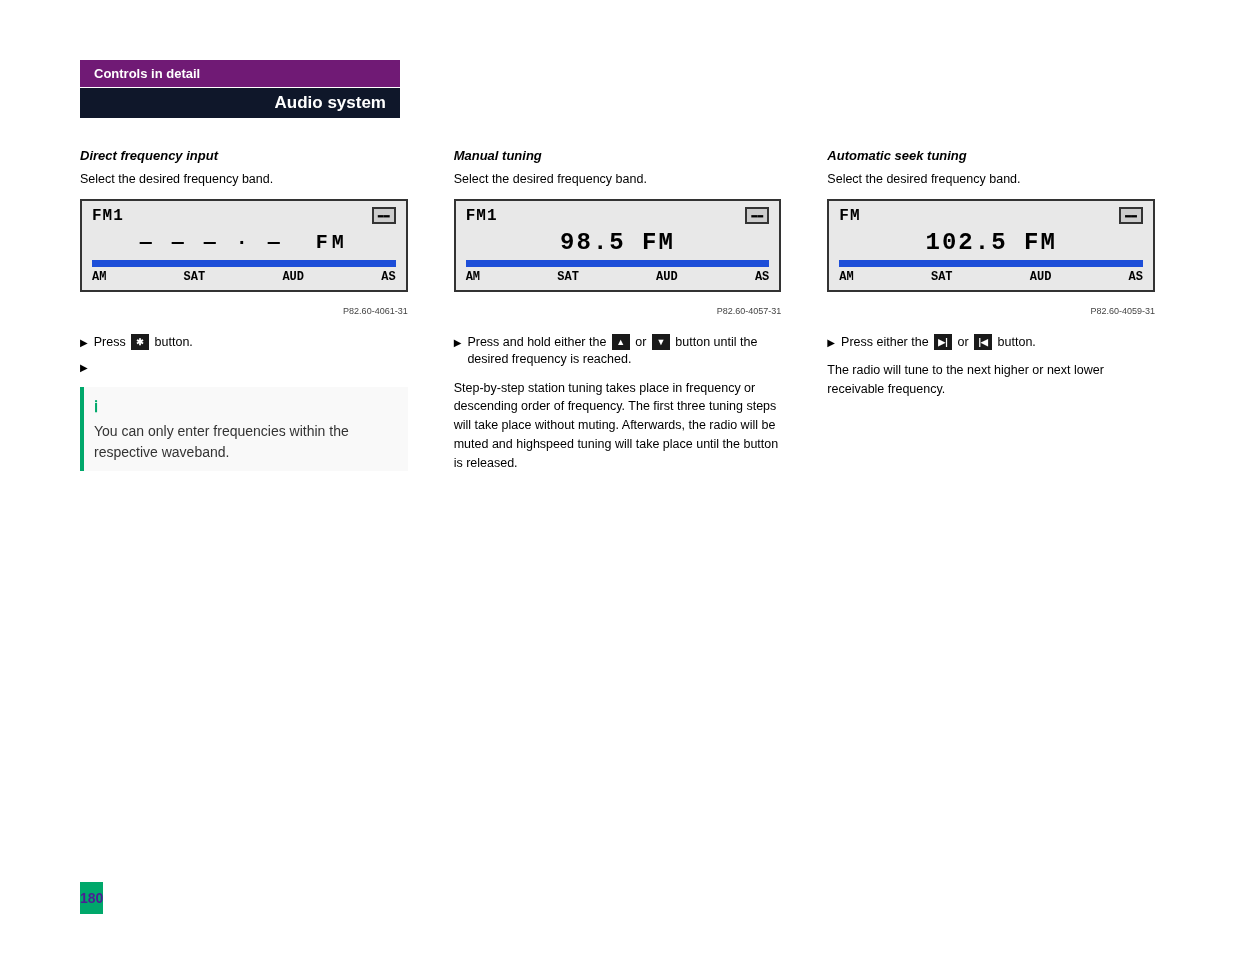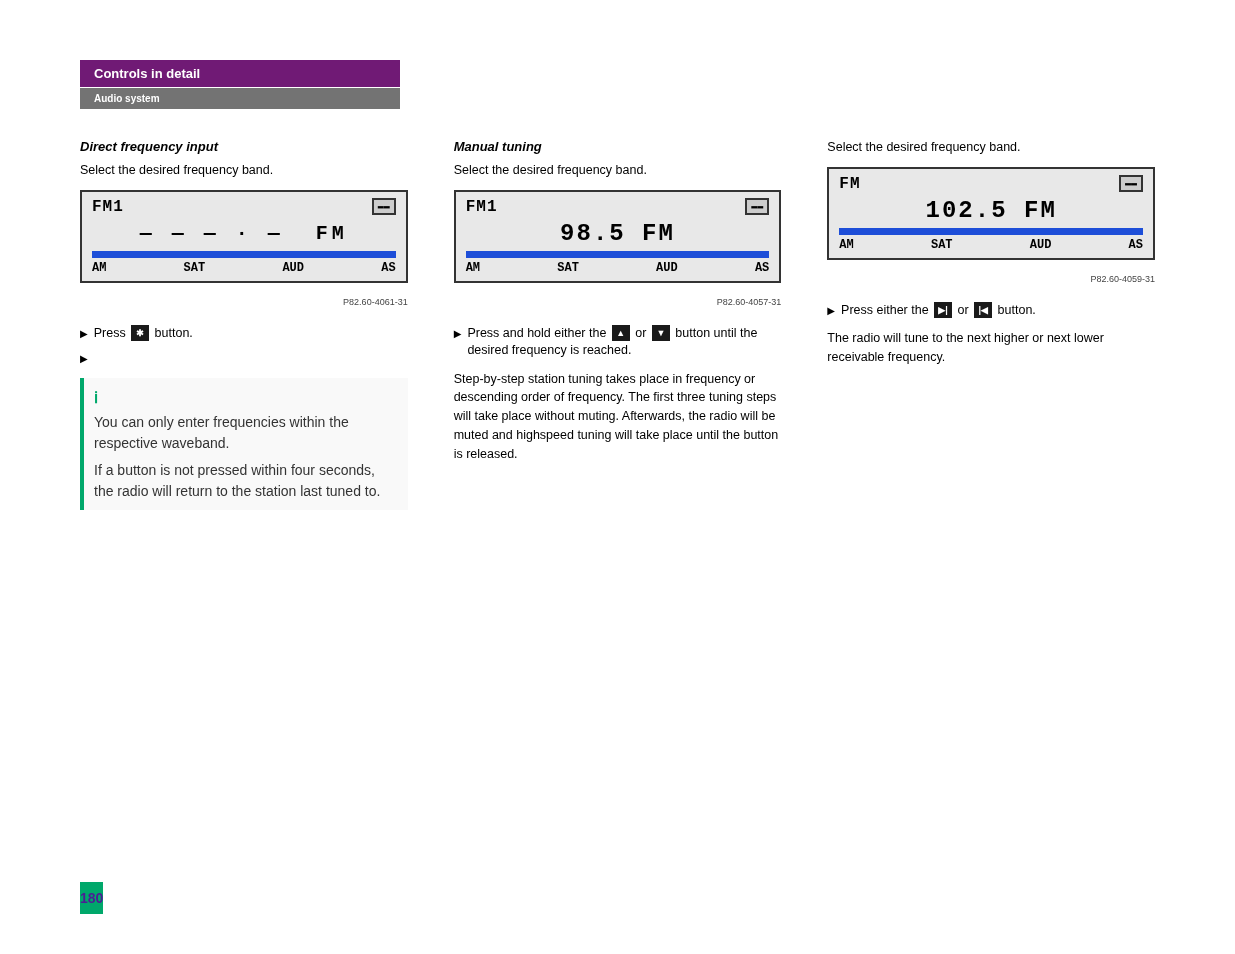--- a/index.html
+++ b/index.html
@@ -24,28 +24,29 @@
     .controls-header {
       background: #701a75;
       color: #fff;
       font-weight: bold;
       font-size: 13px;
       padding: 6px 14px;
       display: inline-block;
       min-width: 320px;
     }
     .audio-system-header {
-      background: #737373;
+      background: #0f172a;
       color: #fff;
       font-weight: bold;
-      font-size: 10px;
+      font-size: 17px;
       padding: 5px 14px;
       display: inline-block;
       min-width: 320px;
       margin-top: 1px;
+      text-align: right;
     }
 
     
     .columns {
       display: flex;
       gap: 16px;
       margin-top: 20px;
     }
     .col {
       flex: 1;
@@ -248,21 +249,20 @@
         </li>
         <li>
           <span class="bullet-arrow">▶</span>
         </li>
       </ul>
 
       <div class="info-box">
         <div class="info-icon">ℹ</div>
         <div class="info-text">
           <p>You can only enter frequencies within the respective waveband.</p>
-          <p>If a button is not pressed within four seconds, the radio will return to the station last tuned to.</p>
         </div>
       </div>
     </div>
 
     <div class="col">
       <div class="section-title">Manual tuning</div>
       <div class="intro-text">Select the desired frequency band.</div>
 
       <div class="radio-display">
         <div class="top-row">
@@ -283,20 +283,21 @@
         <li>
           <span class="bullet-arrow">▶</span>
           <span>Press and hold either the <span class="btn-icon">▲</span> or <span class="btn-icon">▼</span> button until the desired frequency is reached.</span>
         </li>
       </ul>
 
       <p class="step-para">Step-by-step station tuning takes place in frequency or descending order of frequency. The first three tuning steps will take place without muting. Afterwards, the radio will be muted and highspeed tuning will take place until the button is released.</p>
     </div>
 
     <div class="col">
+      <div class="section-title">Automatic seek tuning</div>
       <div class="intro-text">Select the desired frequency band.</div>
 
       <div class="radio-display">
         <div class="top-row">
           <span class="fm-label">FM</span>
           <span class="tape-icon">▬▬</span>
         </div>
         <div class="freq-row">102.5 FM</div>
         <div class="bottom-row">
           <span>AM</span>

